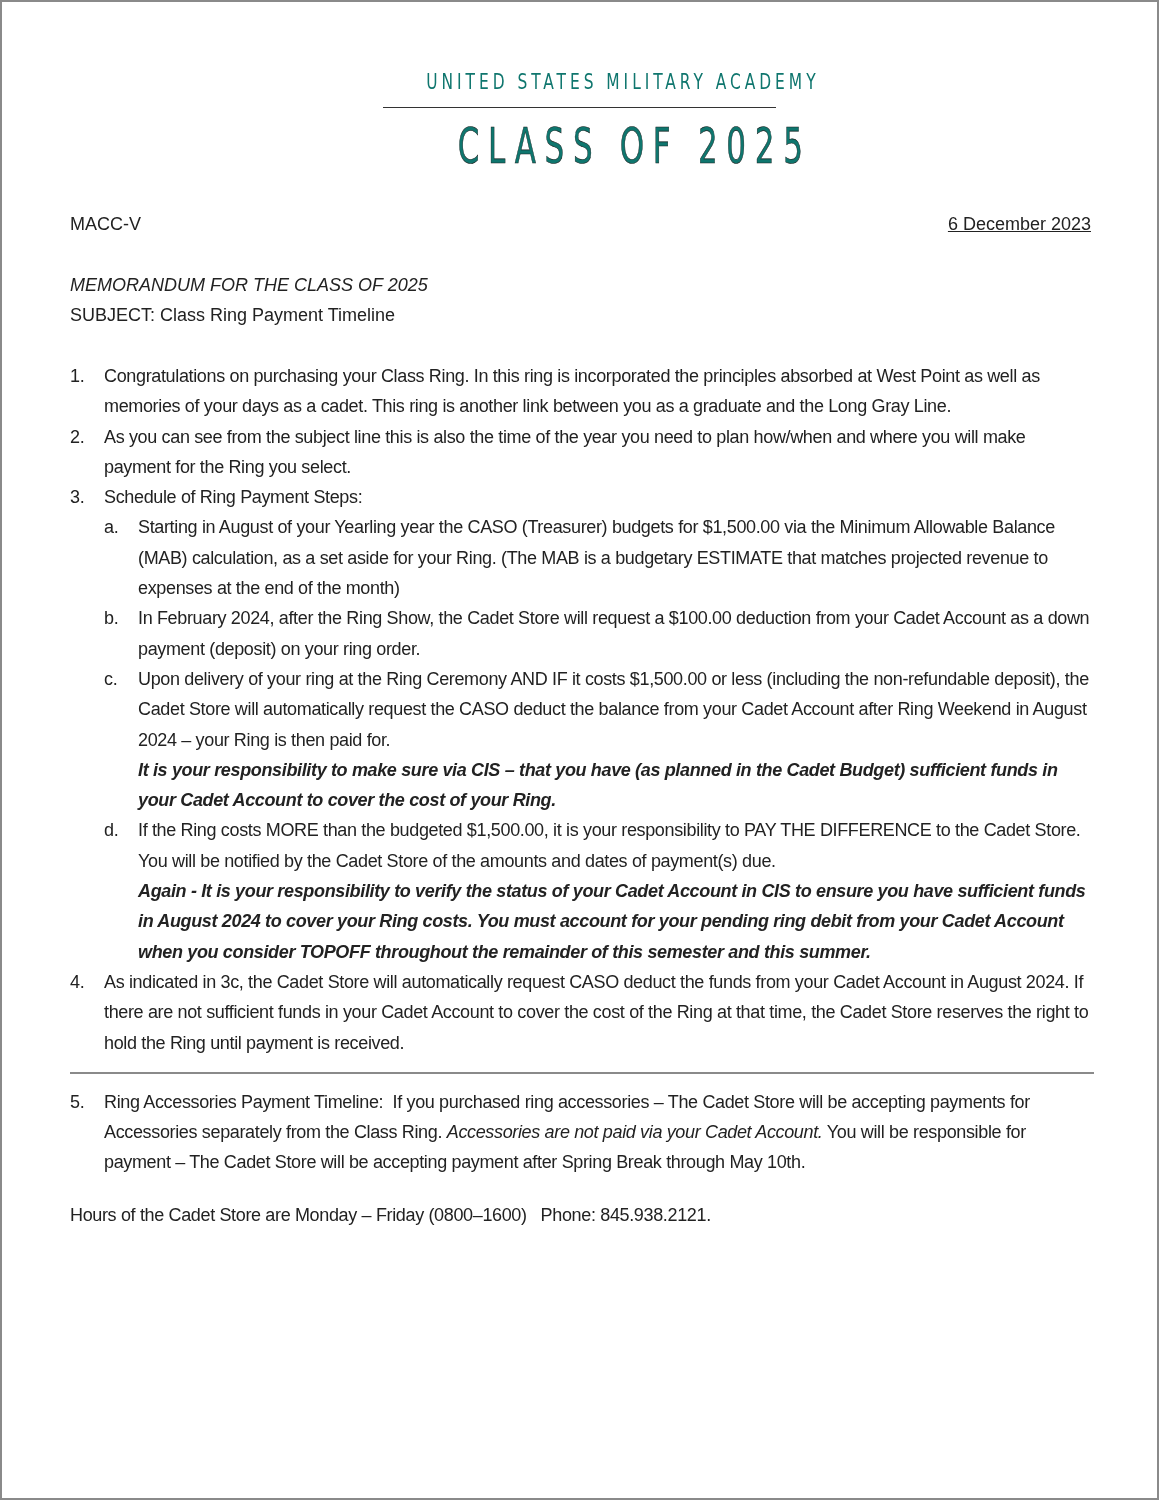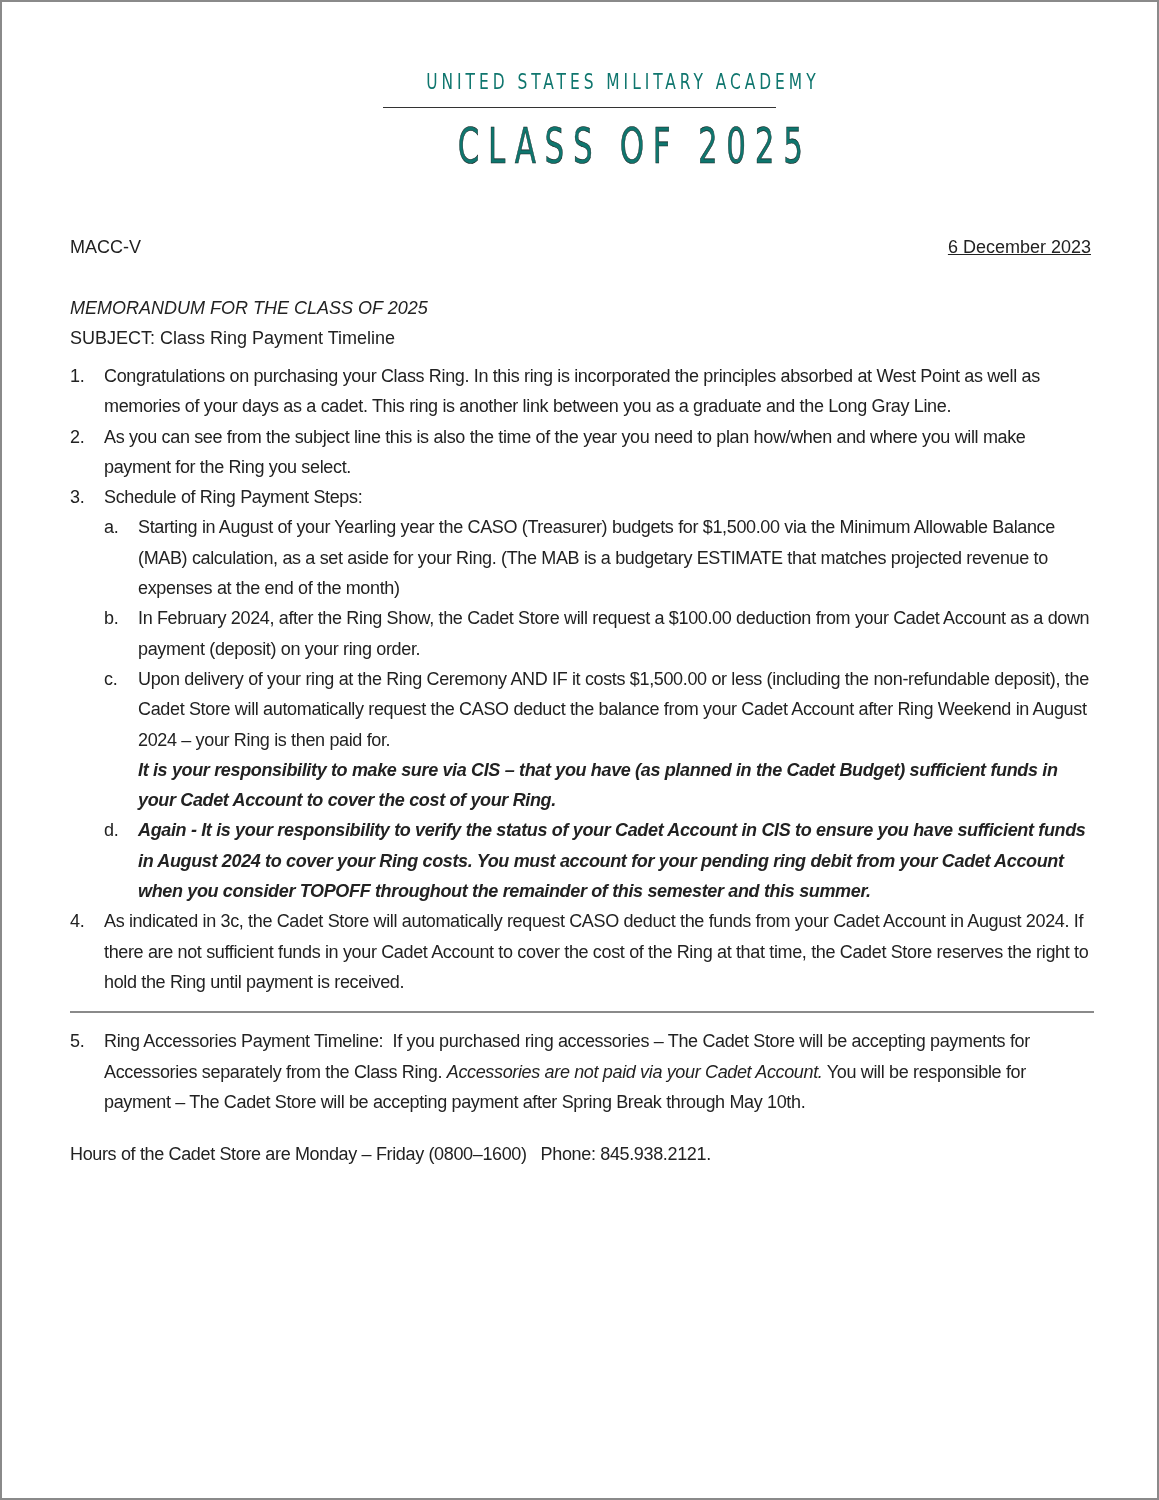--- a/index.html
+++ b/index.html
@@ -25,21 +25,21 @@
       line-height: 32px;
     }
     .mast-rule { height: 1px; background: #333; margin: 9px 0 0 0; }
     .mast-class {
       font-family: "DejaVu Sans", sans-serif;
       font-size: 50px; letter-spacing: 14px; font-weight: normal;
       transform: scaleX(0.62); transform-origin: center; white-space: nowrap;
       line-height: 60px; margin-top: 8px;
       -webkit-text-stroke: 0.6px #1c1c1c;
     }
-    .line { position: absolute; white-space: nowrap; line-height: 30px; margin-top: 23px; }
+    .line { position: absolute; white-space: nowrap; line-height: 30px; }
     .office { left: 68px; top: 207px; }
     .date { right: 66px; top: 207px; text-decoration: underline; }
     .memo-for { left: 68px; top: 268px; font-style: italic; }
     .subject { left: 68px; top: 298px; }
     b, .bold { font-weight: normal; }
     .body {
       position: absolute; left: 68px; top: 359px; width: 1024px;
       line-height: 30.3px; letter-spacing: -0.35px;
     }
     .item { position: relative; padding-left: 34px; }
@@ -87,20 +87,21 @@
         <span class="num">b.</span>
         <span>In </span><b>February 2024</b><span>, after the Ring Show, the Cadet Store will request a $100.00 deduction from your Cadet Account as a down payment (deposit) on your ring order.</span>
       </div>
       <div class="sub">
         <span class="num">c.</span>
         <div>Upon delivery of your ring at the Ring Ceremony AND IF it costs $1,500.00 or less (including the non-refundable deposit), the Cadet Store will automatically request the CASO deduct the balance from your Cadet Account after Ring Weekend in August 2024 – your Ring is then paid for.</div>
         <div class="emph">It is your responsibility to make sure via CIS – that you have (as planned in the Cadet Budget) sufficient funds in your Cadet Account to cover the cost of your Ring.</div>
       </div>
       <div class="sub">
         <span class="num">d.</span>
+        <div>If the Ring costs MORE than the budgeted $1,500.00, it is your responsibility to PAY THE DIFFERENCE to the Cadet Store. You will be notified by the Cadet Store of the amounts and dates of payment(s) due.</div>
         <div class="emph">Again - It is your responsibility to verify the status of your Cadet Account in CIS to ensure you have sufficient funds in August 2024 to cover your Ring costs. You must account for your pending ring debit from your Cadet Account when you consider TOPOFF throughout the remainder of this semester and this summer.</div>
       </div>
     </div>
     <div class="item">
       <span class="num">4.</span>
       <span>As indicated in 3c, the Cadet Store will automatically request CASO deduct the funds from your Cadet Account in August 2024.  If there are not sufficient funds in your Cadet Account to cover the cost of the Ring at that time, the Cadet Store reserves the right to hold the Ring until payment is received.</span>
     </div>
 
     <div class="divider"></div>
 

